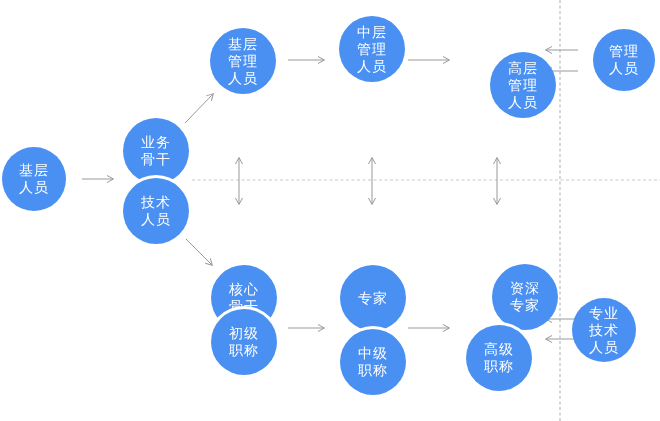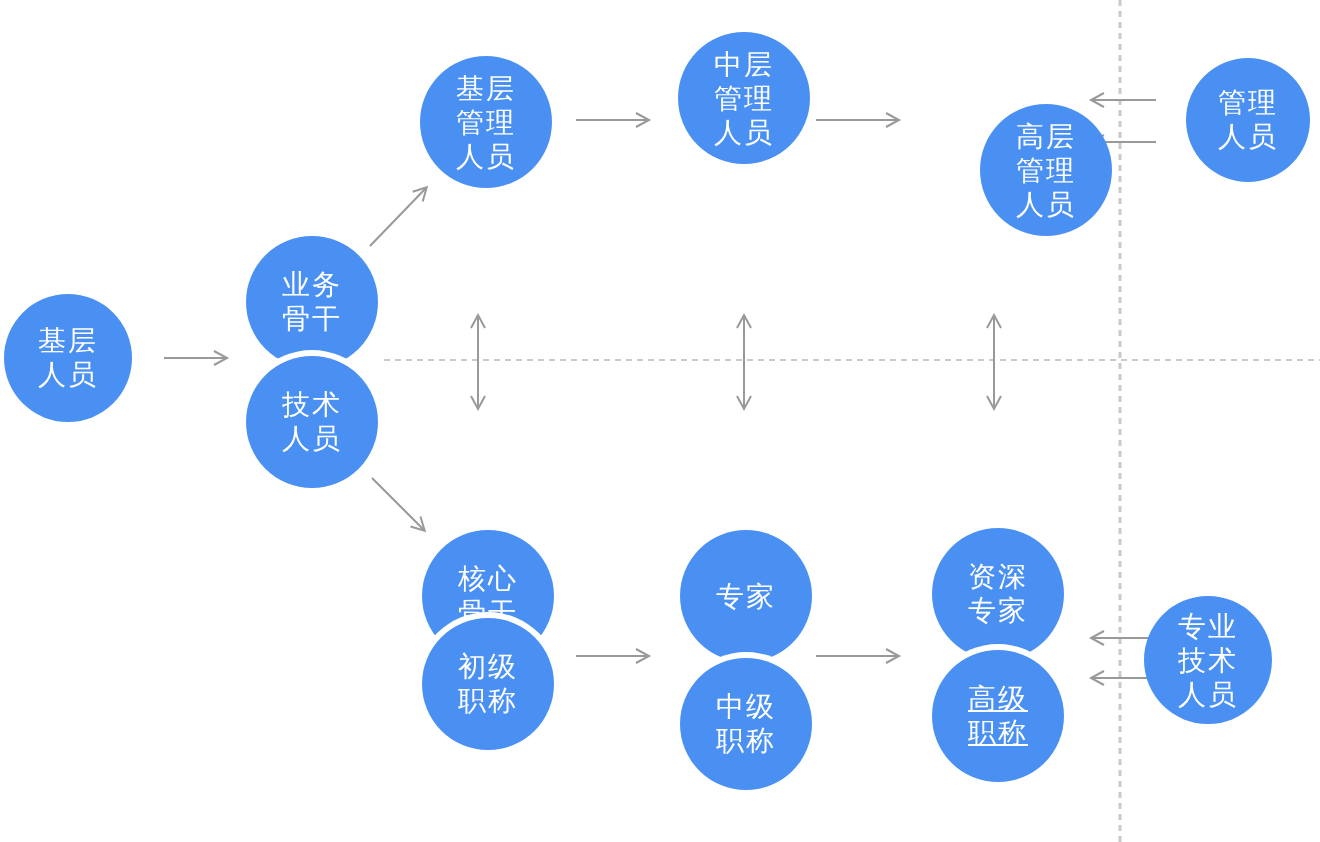--- a/index.html
+++ b/index.html
@@ -115,22 +115,22 @@
 
   <div class="node" style="left:211px;top:265px;width:66px;height:66px;text-align:right;">核心
 骨干</div>
   <div class="node ring" style="left:211px;top:309px;width:66px;height:66px;">初级
 职称</div>
 
   <div class="node" style="left:340px;top:265px;width:66px;height:66px;">专家</div>
   <div class="node ring" style="left:340px;top:329px;width:66px;height:66px;">中级
 职称</div>
 
-  <div class="node" style="left:466px;top:264px;width:66px;height:66px;text-align:center;">资深
+  <div class="node" style="left:492px;top:264px;width:66px;height:66px;text-align:center;">资深
 专家</div>
-  <div class="node ring" style="left:466px;top:325px;width:66px;height:66px;text-decoration:underline;">高级
+  <div class="node ring" style="left:466px;top:325px;width:66px;height:66px;">高级
 职称</div>
 
   <div class="node" style="left:572px;top:298px;width:64px;height:64px;">专业
 技术
 人员</div>
 
 </div>
 
 </body></html>

